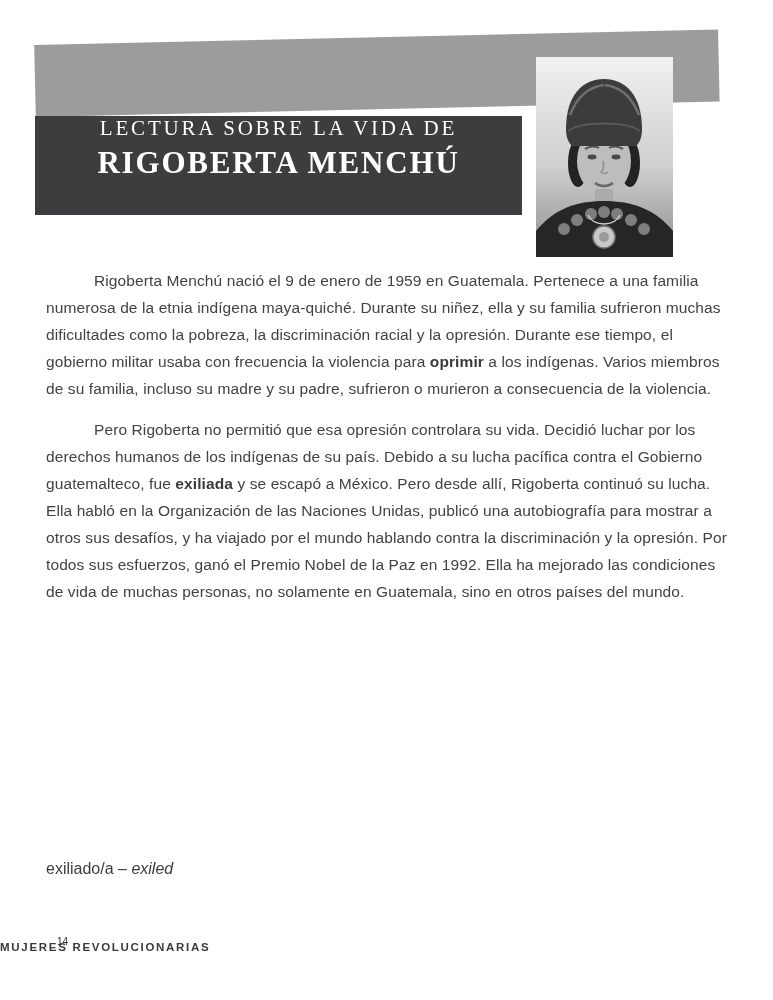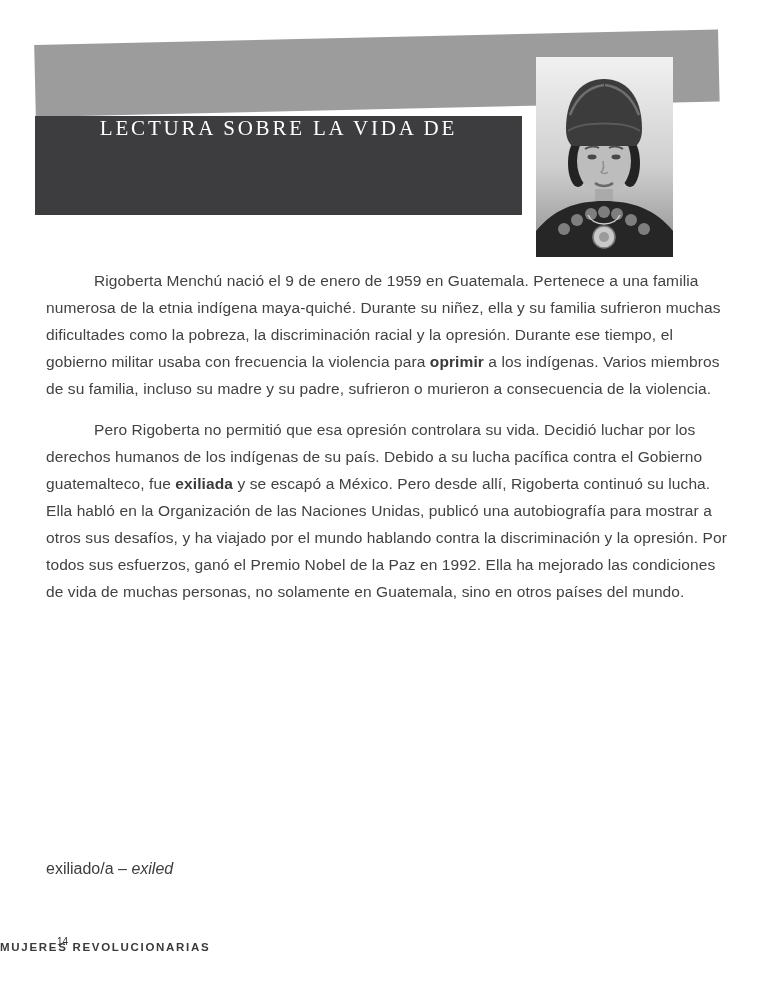--- a/index.html
+++ b/index.html
@@ -120,20 +120,21 @@
 </style>
 </head>
 <body>
 
 <div class="page">
 
   <header>
     <div class="band-gray"></div>
     <div class="band-dark">
       <div class="title-kicker">LECTURA SOBRE LA VIDA DE</div>
+      <div class="title-main">RIGOBERTA MENCHÚ</div>
     </div>
 
     <div class="portrait">
       <svg width="137" height="200" viewBox="0 0 137 200" xmlns="http://www.w3.org/2000/svg" aria-hidden="true">
         <defs>
           <linearGradient id="pbg" x1="0" y1="0" x2="0" y2="1">
             <stop offset="0" stop-color="#f1f1f1"></stop>
             <stop offset="0.55" stop-color="#cfcfcf"></stop>
             <stop offset="1" stop-color="#8d8d8d"></stop>
           </linearGradient>

